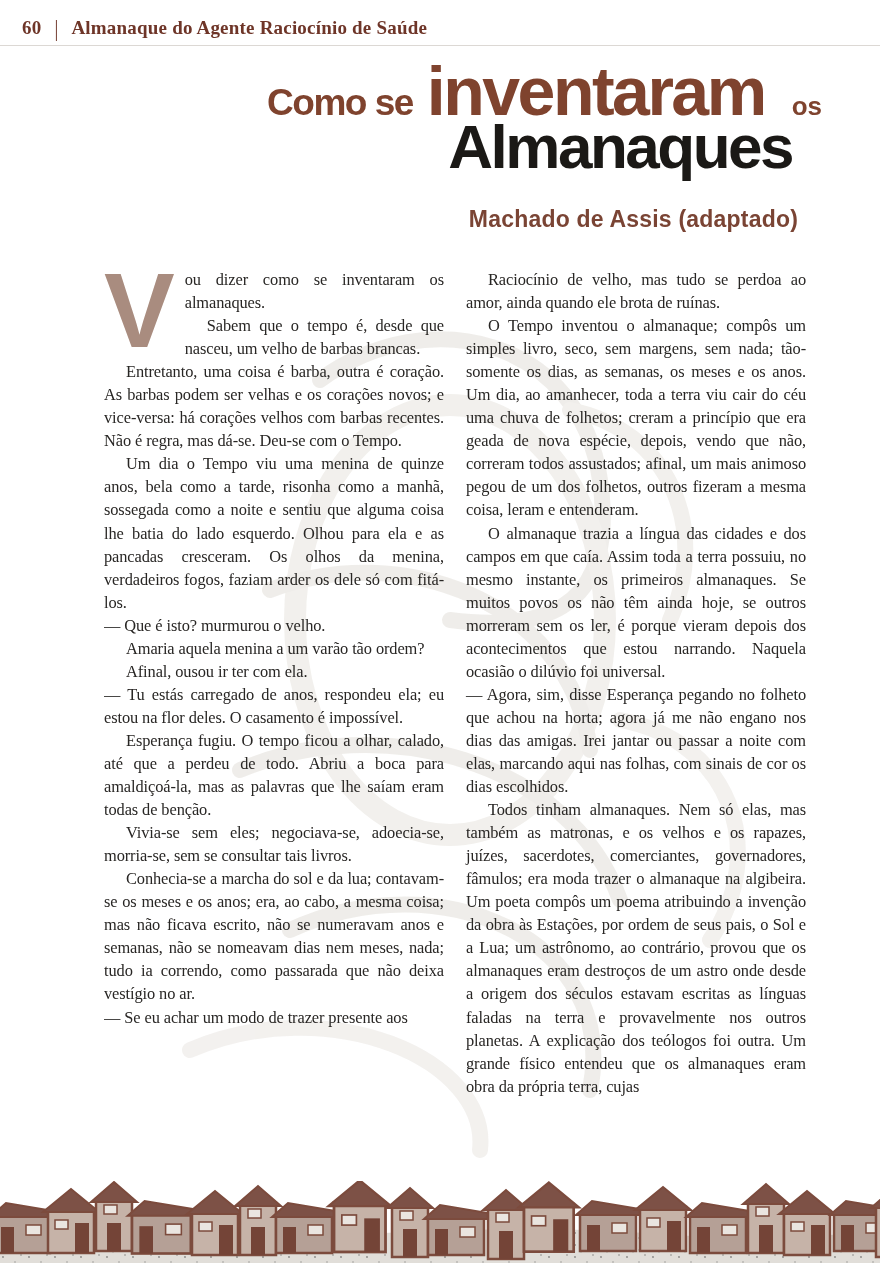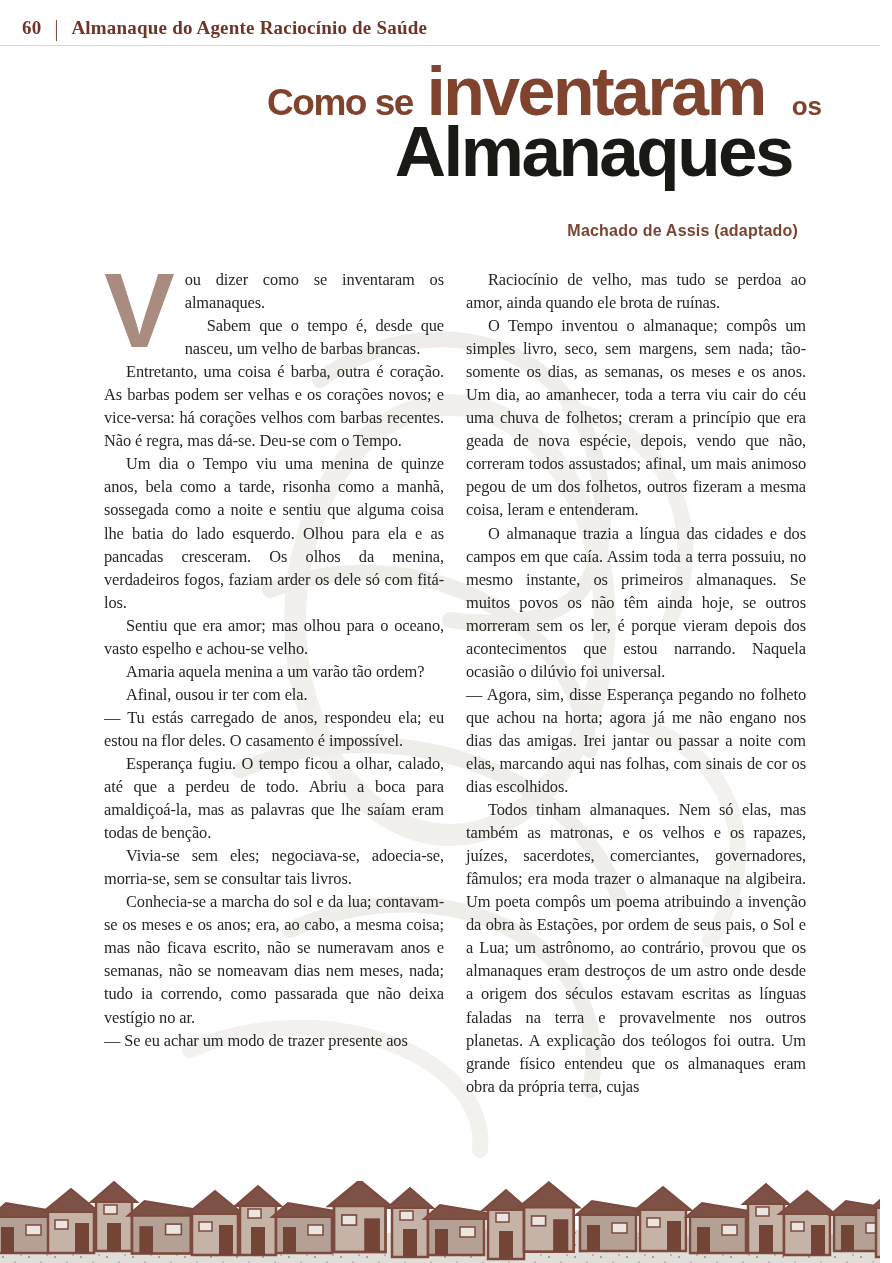--- a/index.html
+++ b/index.html
@@ -28,27 +28,27 @@
     font-family:"Liberation Sans", sans-serif; font-weight:bold;
     color:#7f432e; line-height:1; white-space:nowrap;
   }
   .t-small { font-size:37px; letter-spacing:-1.5px;margin-left:9px; }
   .t-gap { display:inline-block; width:14px; }
   .t-big { font-size:68px; letter-spacing:-2.5px; }
   .t-os { font-size:26px; margin-left:27px; }
   .title-line2 {
     position:absolute; top:116px; right:88px; z-index:3;
     font-family:"Liberation Sans", sans-serif; font-weight:bold;
-    font-size:71px; line-height:1; letter-spacing:-2.5px; color:#1b1916;
+    font-size:62px; line-height:1; letter-spacing:-2.5px; color:#1b1916;
     white-space:nowrap;
   }
   .byline {
-    position:absolute; top:222px; right:82px; z-index:3;
+    position:absolute; top:206px; right:82px; z-index:3;
     font-family:"Liberation Sans", sans-serif; font-weight:bold;
-    font-size:16px; color:#7a4434; letter-spacing:0.2px;
+    font-size:23px; color:#7a4434; letter-spacing:0.2px;
   }
 
   
   .columns {
     position:absolute; top:268px; left:104px; width:702px; height:917px;
     display:flex; gap:22px; z-index:2; overflow:hidden;
     font-size:16.4px; line-height:23.05px; color:#282624;
     text-align:justify; letter-spacing:-0.1px;
   }
   .col { flex:0 0 340px; width:340px; hyphens:auto; -webkit-hyphens:auto; }
@@ -92,21 +92,21 @@
   <div class="title-line1"><span class="t-small">Como se</span><span class="t-gap"></span><span class="t-big">inventaram</span><span class="t-os">os</span></div>
   <div class="title-line2">Almanaques</div>
   <div class="byline">Machado de Assis  (adaptado)</div>
 
   <div class="columns">
     <div class="col">
         <p class="first"><span class="dropcap">V</span>ou dizer como se inventaram os almanaques.</p>
         <p>Sabem que o tempo é, desde que nasceu, um velho de barbas brancas.</p>
         <p>Entretanto, uma coisa é barba, outra é coração. As barbas podem ser velhas e os corações novos; e vice-versa: há corações velhos com barbas recentes. Não é regra, mas dá-se. Deu-se com o Tempo.</p>
         <p>Um dia o Tempo viu uma menina de quinze anos, bela como a tarde, risonha como a manhã, sossegada como a noite e sentiu que alguma coisa lhe batia do lado esquerdo. Olhou para ela e as pancadas cresceram. Os olhos da menina, verdadeiros fogos, faziam arder os dele só com fitá-los.</p>
-        <p>Sentiu que era amor; mas olhou para o oceano, vasto espelho e achou-se velho.</p>
+        <p class="dialogue">— Que é isto? murmurou o velho.</p>
         <p>Amaria aquela menina a um varão tão ordem?</p>
         <p>Afinal, ousou ir ter com ela.</p>
         <p class="dialogue">— Tu estás carregado de anos, respondeu ela; eu estou na flor deles. O casamento é impossível.</p>
         <p>Esperança fugiu. O tempo ficou a olhar, calado, até que a perdeu de todo. Abriu a boca para amaldiçoá-la, mas as palavras que lhe saíam eram todas de benção.</p>
         <p>Vivia-se sem eles; negociava-se, adoecia-se, morria-se, sem se consultar tais livros.</p>
         <p>Conhecia-se a marcha do sol e da lua; contavam-se os meses e os anos; era, ao cabo, a mesma coisa; mas não ficava escrito, não se numeravam anos e semanas, não se nomeavam dias nem meses, nada; tudo ia correndo, como passarada que não deixa vestígio no ar.</p>
         <p class="dialogue">— Se eu achar um modo de trazer presente aos</p>
       </div>
     <div class="col">
         <p>Raciocínio de velho, mas tudo se perdoa ao amor, ainda quando ele brota de ruínas.</p>

